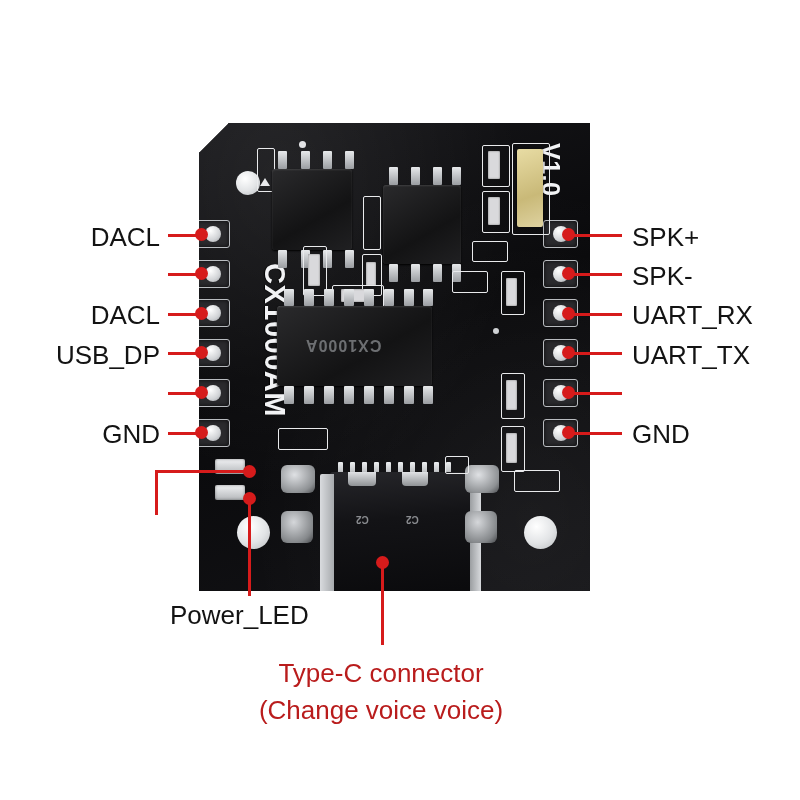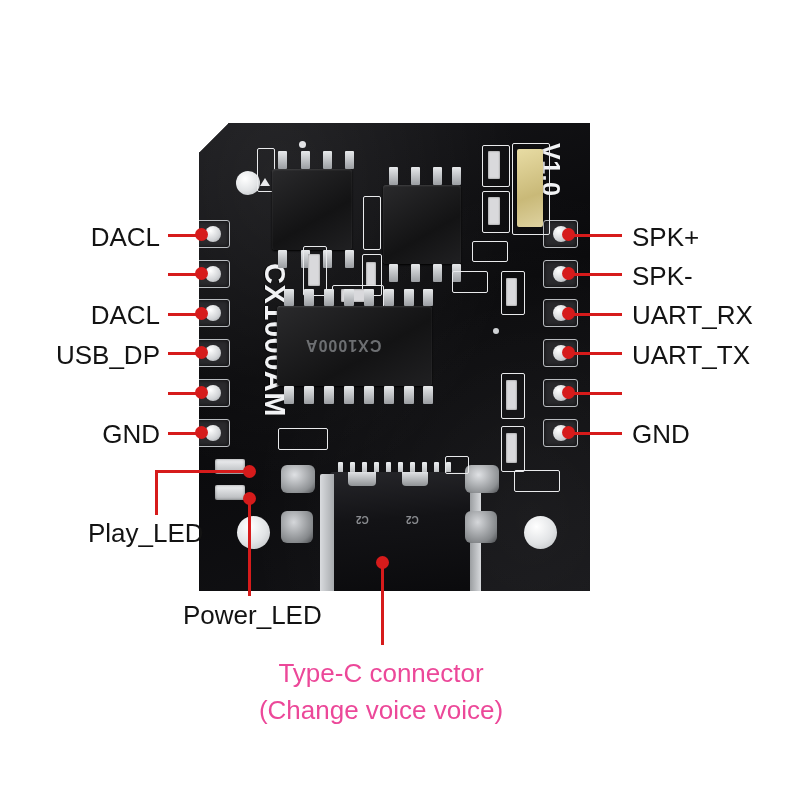--- a/index.html
+++ b/index.html
@@ -82,21 +82,21 @@
 
   
   .lbl{position:absolute;color:#131313;font-size:26px;white-space:nowrap;
        font-family:"Liberation Sans",sans-serif;}
   .lbl.r{text-align:left;}
   .lbl.l{text-align:right;}
   .lead{position:absolute;background:#d61b1b;}
   .lead.h{height:3px;}
   .lead.v{width:3px;}
   .bdot{position:absolute;width:13px;height:13px;border-radius:50%;background:#d61b1b;}
-  #caption{position:absolute;text-align:center;color:#ec4899;font-size:26px;line-height:1.42;}
+  #caption{position:absolute;text-align:center;color:#b91c1c;font-size:26px;line-height:1.42;}
 </style>
 </head>
 <body>
 
 <div id="stage">
 
   <div id="pcb">
 
     <div class="stext" id="silk-part">CX1000AM</div>
 
@@ -266,25 +266,24 @@
   <div class="bdot" style="left:562px;top:386px;"></div>
   <div class="lead h" style="left:570px;top:392px;width:52px;"></div>
 
   <div class="bdot" style="left:562px;top:426px;"></div>
   <div class="lead h" style="left:570px;top:432px;width:52px;"></div>
   <div class="lbl r" style="left:632px;top:419px;">GND</div>
 
   <div class="bdot" style="left:243px;top:465px;"></div>
   <div class="lead h" style="left:155px;top:470px;width:95px;"></div>
   <div class="lead v" style="left:155px;top:470px;height:45px;"></div>
-  <div class="lbl" style="left:88px;top:518px;">Play_LED</div>
 
   <div class="bdot" style="left:243px;top:492px;"></div>
   <div class="lead v" style="left:248px;top:498px;height:98px;"></div>
-  <div class="lbl" style="left:183px;top:600px;">Power_LED</div>
+  <div class="lbl" style="left:170px;top:600px;">Power_LED</div>
 
   <div class="bdot" style="left:376px;top:556px;"></div>
   <div class="lead v" style="left:381px;top:562px;height:83px;"></div>
   <div id="caption" style="left:231px;top:655px;width:300px;">
     <div>Type-C connector</div>
     <div>(Change voice voice)</div>
   </div>
 
 </div>
 

